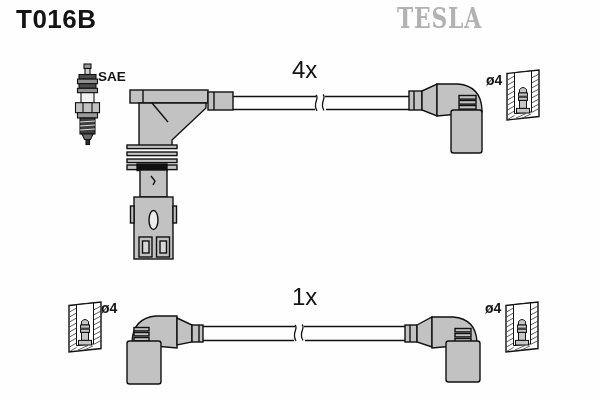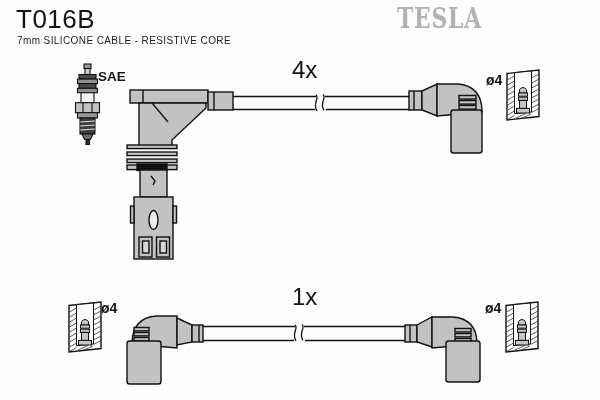--- a/index.html
+++ b/index.html
@@ -1,34 +1,33 @@
 <!DOCTYPE html>
 <html><head>
 <meta charset="utf-8">
 <title>T016B</title>
 <style>
   html,body{margin:0;padding:0;background:#ffffff;}
   .page{position:relative;width:600px;height:400px;background:#fefefe;overflow:hidden;
         font-family:"Liberation Sans",sans-serif;}
-  .part-number{position:absolute;left:16px;top:4px;font-size:26px;font-weight:normal;
+  .part-number{position:absolute;left:16px;top:4px;font-size:26px;font-weight:bold;
         letter-spacing:.5px;color:#141414;}
   .subtitle{position:absolute;left:17px;top:35px;font-size:10px;color:#1c1c1c;letter-spacing:.4px;}
   .brand{position:absolute;left:397px;top:2px;font-family:"DejaVu Serif",serif;
         font-size:28px;font-weight:bold;color:#b2b2b2;letter-spacing:1px;
         transform:scaleX(.78);transform-origin:left top;}
   svg.diagram{position:absolute;left:0;top:0;}
   svg text{font-family:"Liberation Sans",sans-serif;fill:#141414;}
 </style>
 </head>
 <body>
 
 <div class="page">
 
   <div class="part-number">T016B</div>
-  <div class="subtitle">7mm SILICONE CABLE - RESISTIVE CORE</div>
   <div class="brand">TESLA</div>
 
   <svg class="diagram" width="600" height="400" viewBox="0 0 600 400">
 
     <defs>
       <g id="term-cup">
         <polygon points="1,5.5 33,2 33,48.5 1,52" fill="#ffffff" stroke="#111" stroke-width="1.4"></polygon>
         <polygon points="8.5,4.7 25.5,3 25.5,44 8.5,45.7" fill="#ffffff" stroke="#111" stroke-width="1"></polygon>
         <g stroke="#333" stroke-width=".8">
           <line x1="1.5" y1="12" x2="8.5" y2="8"></line>

